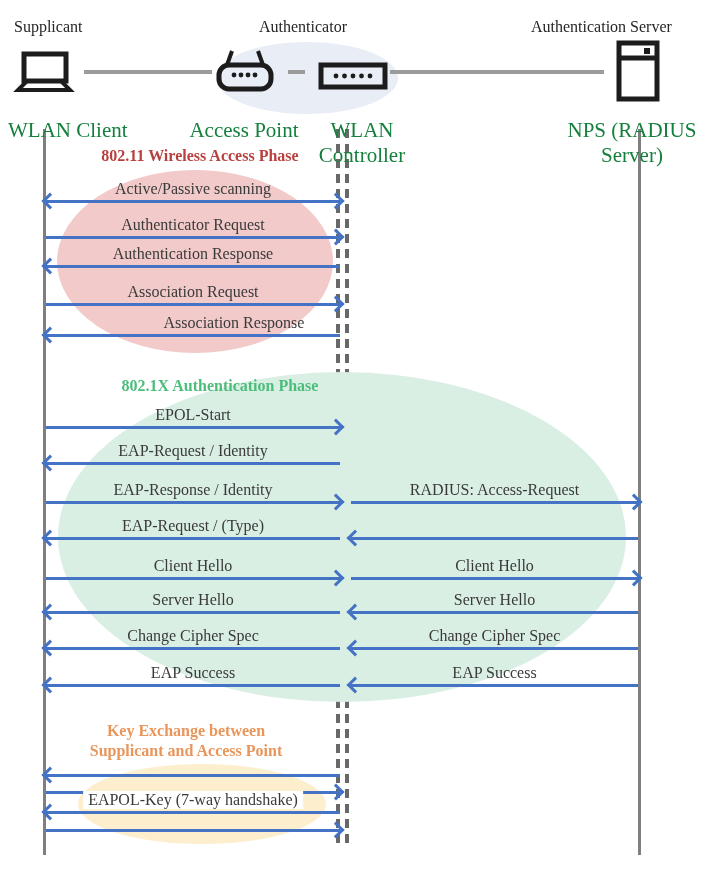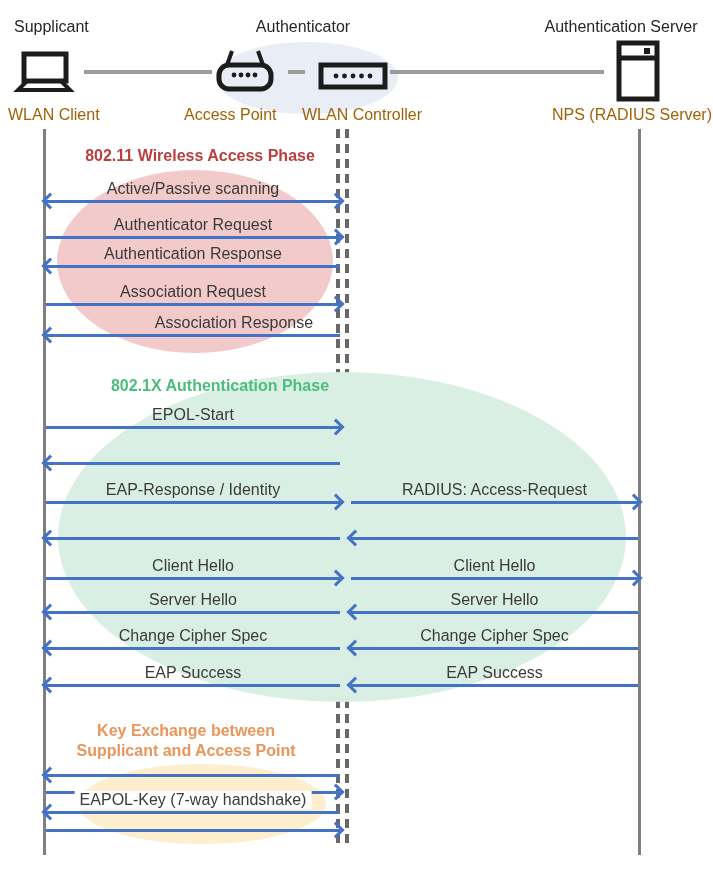--- a/index.html
+++ b/index.html
@@ -4,30 +4,30 @@
 <style>
   :root{
     --arrow:#4472c4;
     --lifeline:#7f7f7f;
     --ink:#333333;
     --icon:#1c1c1c;
   }
   html,body{margin:0;padding:0;background:#ffffff;}
   #app{
     position:relative;width:713px;height:875px;background:#fff;overflow:hidden;
-    font-family:Liberation Sans, sans-serif;color:var(--ink);
+    font-family:Liberation Serif, serif;color:var(--ink);
   }
   
   .role{position:absolute;top:18px;font-size:16px;color:#262626;z-index:3;}
   .role-supplicant{left:14px;}
   .role-authenticator{left:203px;width:200px;text-align:center;}
-  .role-server{left:531px;width:180px;text-align:center;}
-  .device{position:absolute;top:106px;font-size:16px;color:#a16207;z-index:3;}
+  .role-server{left:531px;width:180px;text-align:left;}
+  .device{position:absolute;top:118px;font-size:21px;color:#15803d;z-index:3;}
   .device-client{left:8px;}
-  .device-ap{left:184px;width:120px;}
+  .device-ap{left:184px;width:120px;text-align:center;}
   .device-controller{left:292px;width:140px;text-align:center;}
   .device-nps{left:548px;width:168px;text-align:center;}
   .icon{position:absolute;z-index:3;}
   .icon-laptop{left:10px;top:50px;width:68px;height:44px;}
   .icon-ap{left:212px;top:48px;width:66px;height:46px;}
   .icon-controller{left:318px;top:62px;width:70px;height:28px;}
   .icon-server{left:616px;top:40px;width:44px;height:62px;}
   .connector{position:absolute;top:70px;height:4px;background:#9b9b9b;z-index:2;}
   .connector-1{left:84px;width:128px;}
   .connector-2{left:288px;width:17px;}
@@ -144,31 +144,33 @@
       <div class="msg-label" style="top: 314px; left: 193px; margin-left: 41px;">Association Response</div>
       <div class="msg-arrow" style="top: 334px; left: 46px; width: 294px;">
         <div class="chev chev-left"></div>
       </div>
       <div class="ellipse ellipse-dot1x-auth" style="background: rgb(218, 239, 228);"></div>
       <div class="phase-title" style="top: 376px; left: 50px; width: 340px; color: rgb(77, 189, 124);">802.1X Authentication Phase</div>
       <div class="msg-label" style="top: 406px; left: 193px;">EPOL-Start</div>
       <div class="msg-arrow" style="top: 426px; left: 46px; width: 294px;">
         <div class="chev chev-right"></div>
       </div>
+      <div class="msg-label" style="top: 442px; left: 193px;">EAP-Request / Identity</div>
       <div class="msg-arrow" style="top: 462px; left: 46px; width: 294px;">
         <div class="chev chev-left"></div>
       </div>
       <div class="msg-label" style="top: 481px; left: 193px;">EAP-Response / Identity</div>
       <div class="msg-arrow" style="top: 501px; left: 46px; width: 294px;">
         <div class="chev chev-right"></div>
       </div>
       <div class="msg-label" style="top: 481px; left: 494.5px;">RADIUS: Access-Request</div>
       <div class="msg-arrow" style="top: 501px; left: 351px; width: 287px;">
         <div class="chev chev-right"></div>
       </div>
+      <div class="msg-label" style="top: 517px; left: 193px;">EAP-Request / (Type)</div>
       <div class="msg-arrow" style="top: 537px; left: 46px; width: 294px;">
         <div class="chev chev-left"></div>
       </div>
       <div class="msg-arrow" style="top: 537px; left: 351px; width: 287px;">
         <div class="chev chev-left"></div>
       </div>
       <div class="msg-label" style="top: 557px; left: 193px;">Client Hello</div>
       <div class="msg-arrow" style="top: 577px; left: 46px; width: 294px;">
         <div class="chev chev-right"></div>
       </div>

